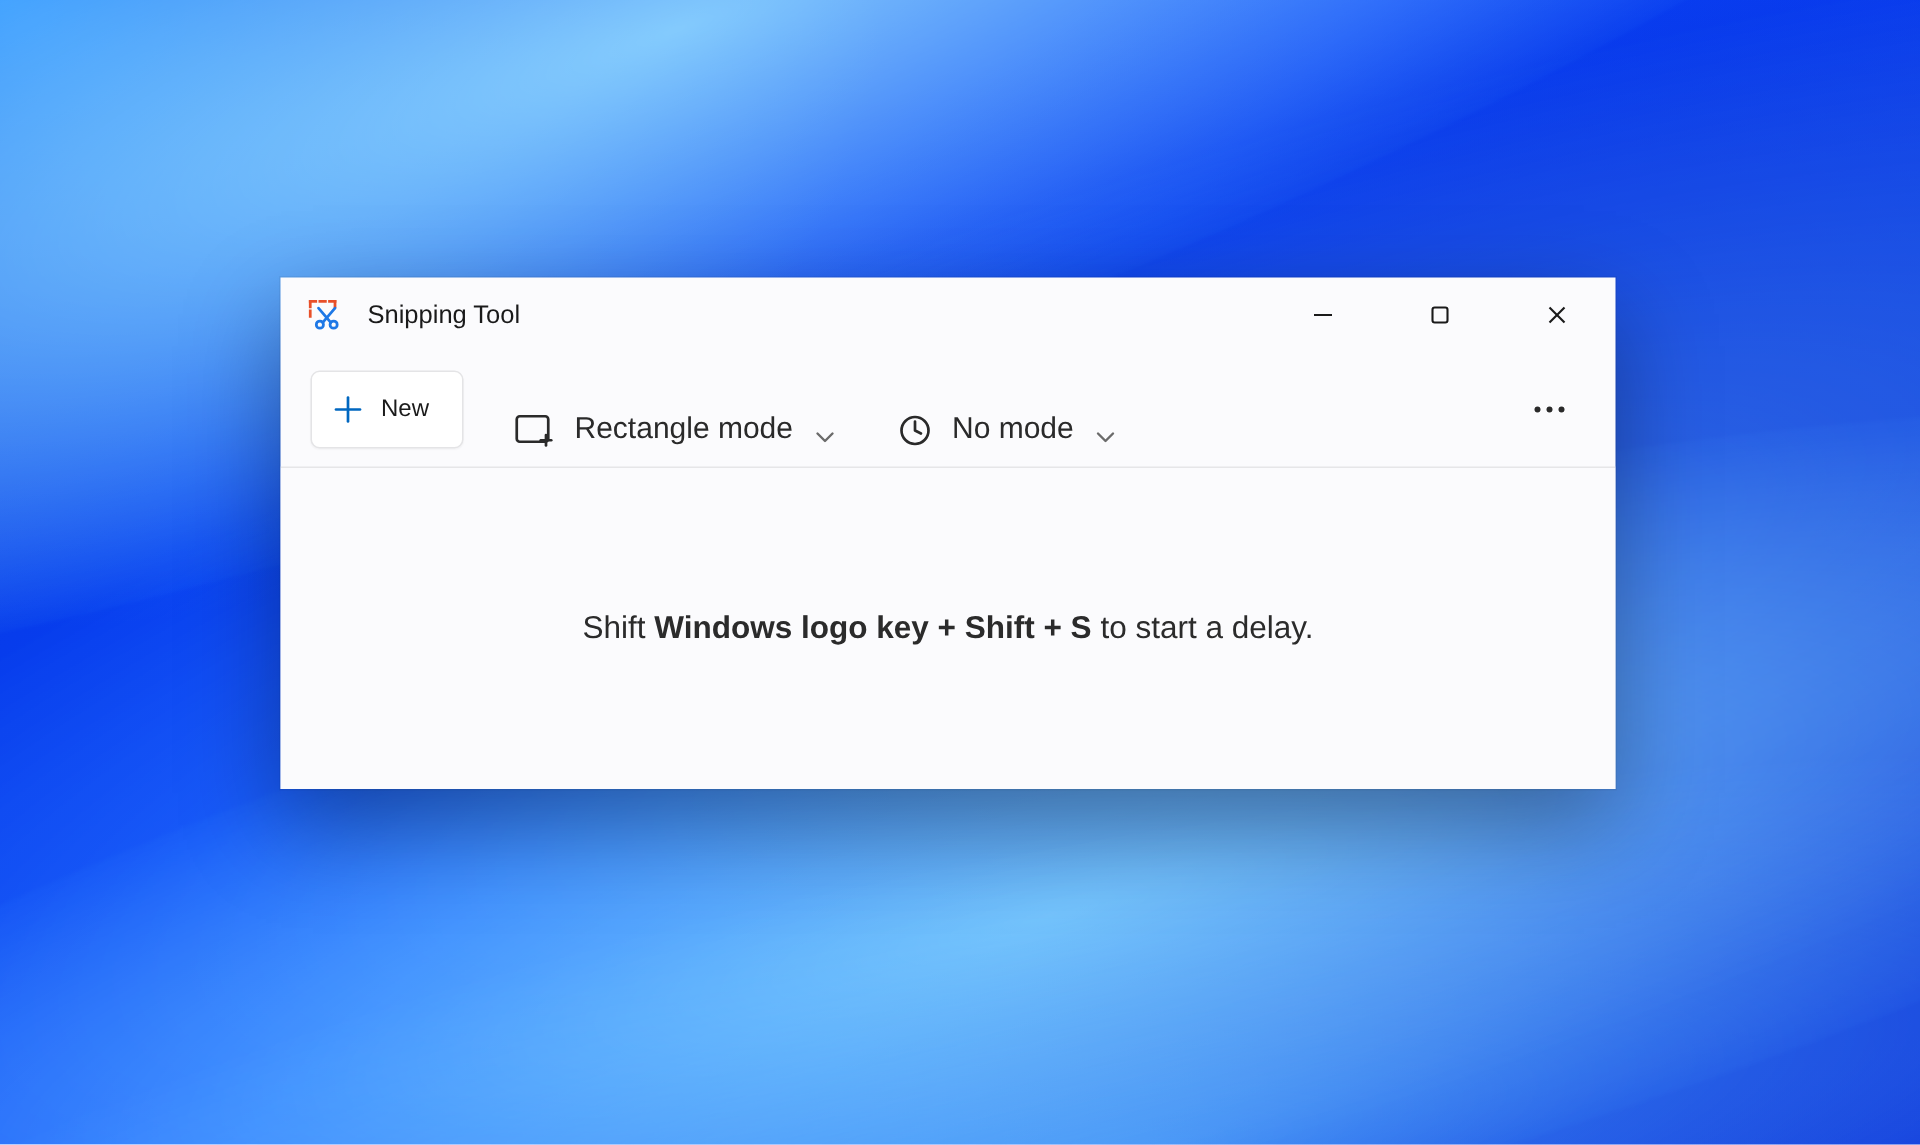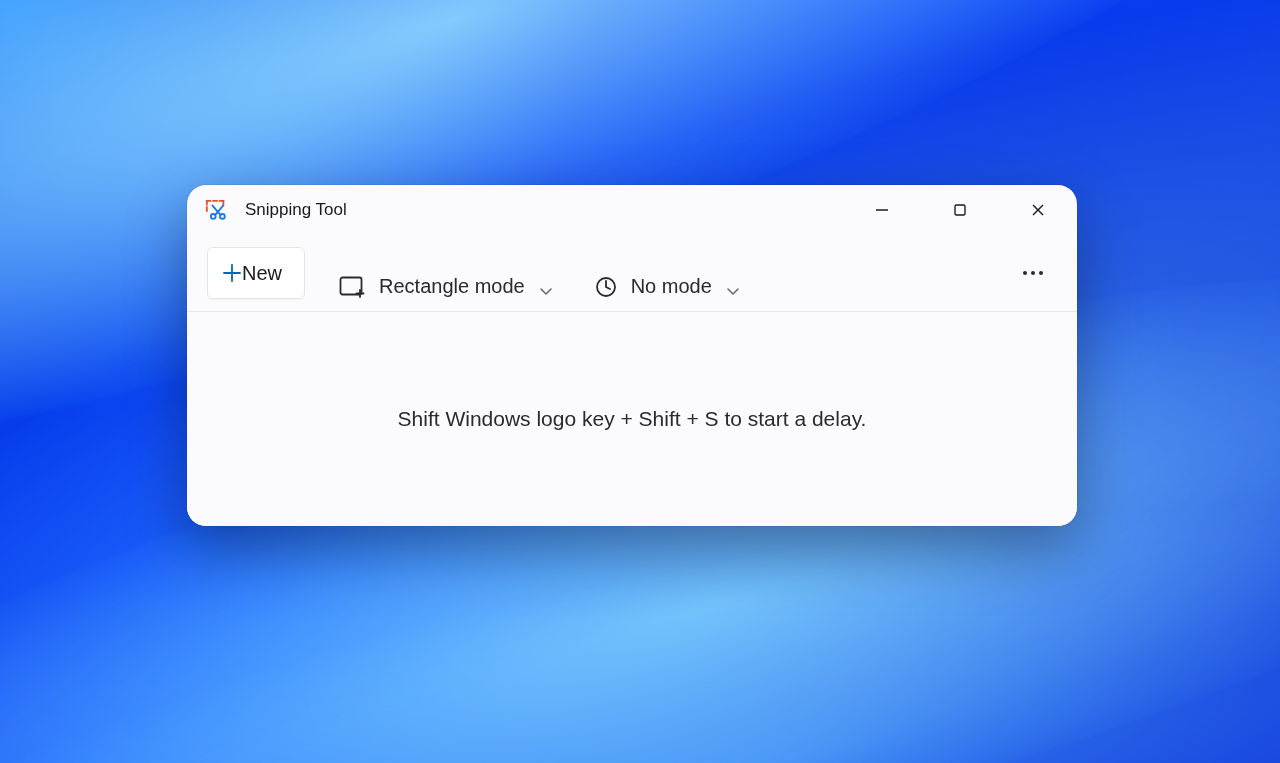--- a/index.html
+++ b/index.html
@@ -44,21 +44,21 @@
         transform: rotate(-10deg); }
 
   
   .window {
     position: absolute;
     left: 187px;
     top: 185px;
     width: 890px;
     height: 341px;
     background: #fbfbfd;
-    border-radius: 19px;
+    border-radius: 0;
     box-shadow: 0 24px 60px rgba(0,0,0,0.35), 0 0 0 1px rgba(0,0,0,0.05);
     display: flex;
     flex-direction: column;
     overflow: hidden;
   }
 
   
   .titlebar {
     height: 50px;
     display: flex;
@@ -101,22 +101,22 @@
     gap: 26px;
   }
   .btn-new {
     background: #ffffff;
     border: 1px solid #e4e4e6;
     border-radius: 6px;
     height: 50px;
     padding: 0 22px 0 14px;
     display: flex;
     align-items: center;
-    gap: 0;
-    font-size: 20px;
+    gap: 12px;
+    font-size: 16px;
     color: #1b1b1b;
     box-shadow: 0 1px 1px rgba(0,0,0,0.03);
   }
   .plus-icon { color: #0067c0; }
   .plus-icon svg { width: 20px; height: 20px; display: block; }
 
   .tool-combo {
     display: flex;
     align-items: flex-end;
     gap: 14px;
@@ -149,21 +149,21 @@
     display: flex;
     align-items: center;
     justify-content: center;
     background: #fbfbfd;
   }
   .hint {
     font-size: 21px;
     color: #2b2b2b;
     text-align: center;
   }
-  .hint b { font-weight: 400; }
+  .hint b { font-weight: 700; }
 </style>
 </head>
 <body>
 
 <div class="desktop">
   <div class="ribbon r3"></div>
   <div class="ribbon r1"></div>
   <div class="ribbon r2"></div>
   <div class="ribbon r4"></div>
 

